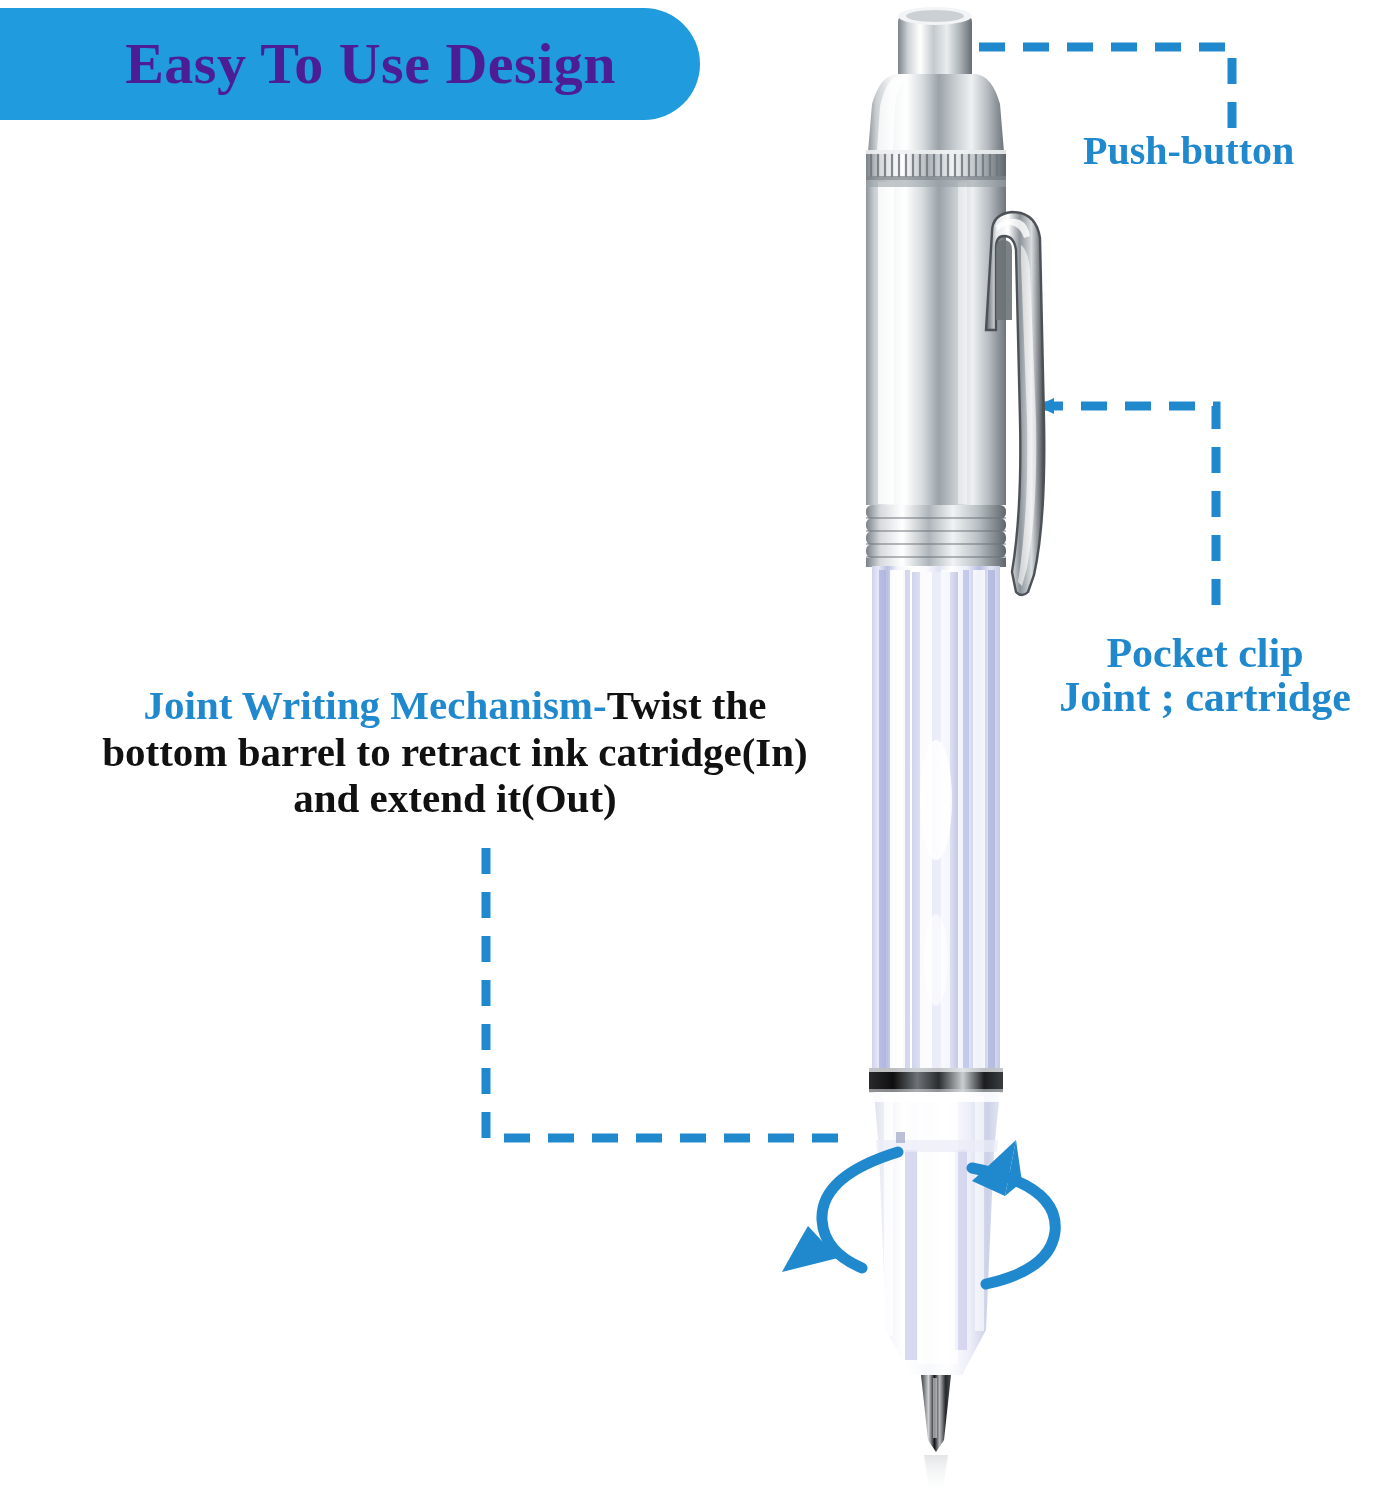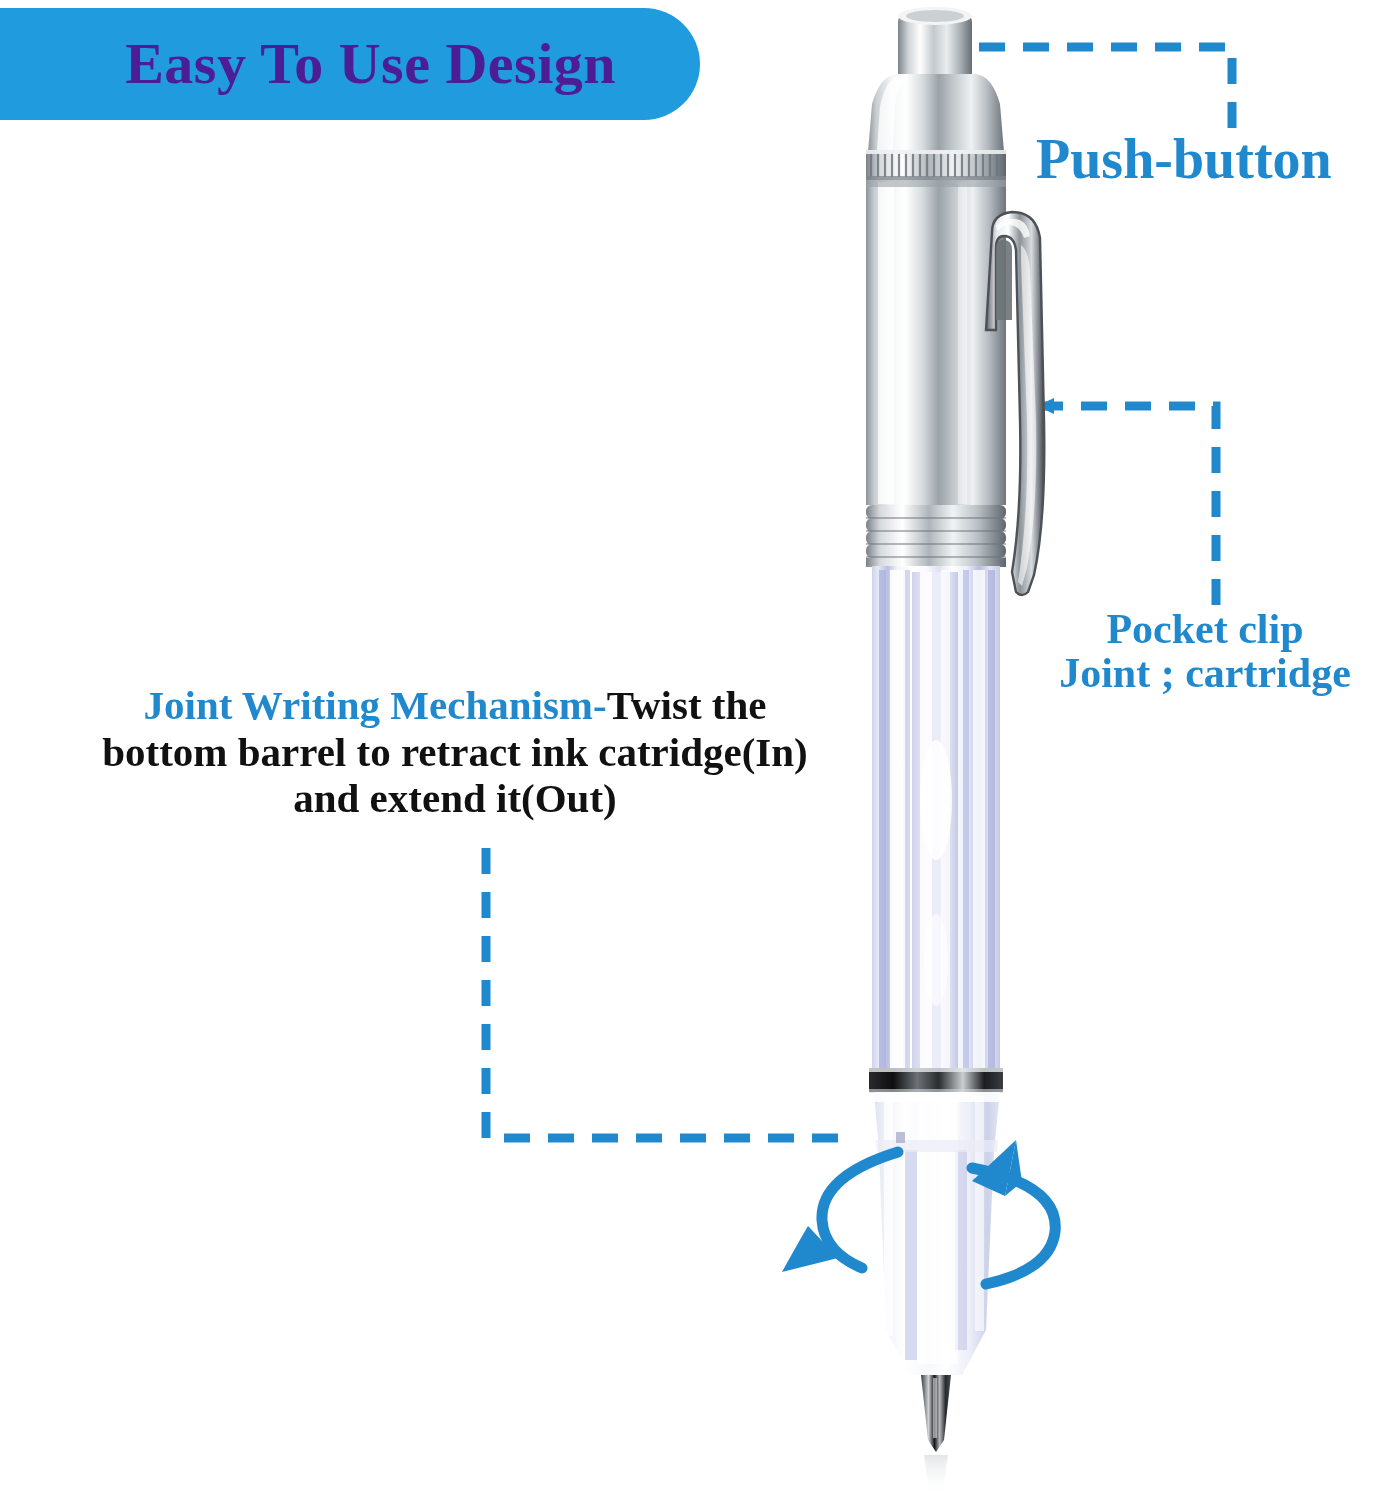--- a/index.html
+++ b/index.html
@@ -48,27 +48,27 @@
   
   .callout-label {
     position: absolute;
     color: #2089CE;
     font-weight: bold;
     font-family: "Liberation Serif", "DejaVu Serif", serif;
     line-height: 1.04;
     white-space: nowrap;
   }
   #label-push-button {
-    left: 1036px;
+    left: 1083px;
     top: 130px;
-    font-size: 56px;
+    font-size: 40px;
   }
   #label-pocket-clip {
     left: 1030px;
-    top: 608px;
+    top: 632px;
     font-size: 42px;
     text-align: center;
     width: 350px;
   }
   #label-pocket-clip .line2 { display: block; }
 
   
   #label-twist {
     position: absolute;
     left: 95px;

